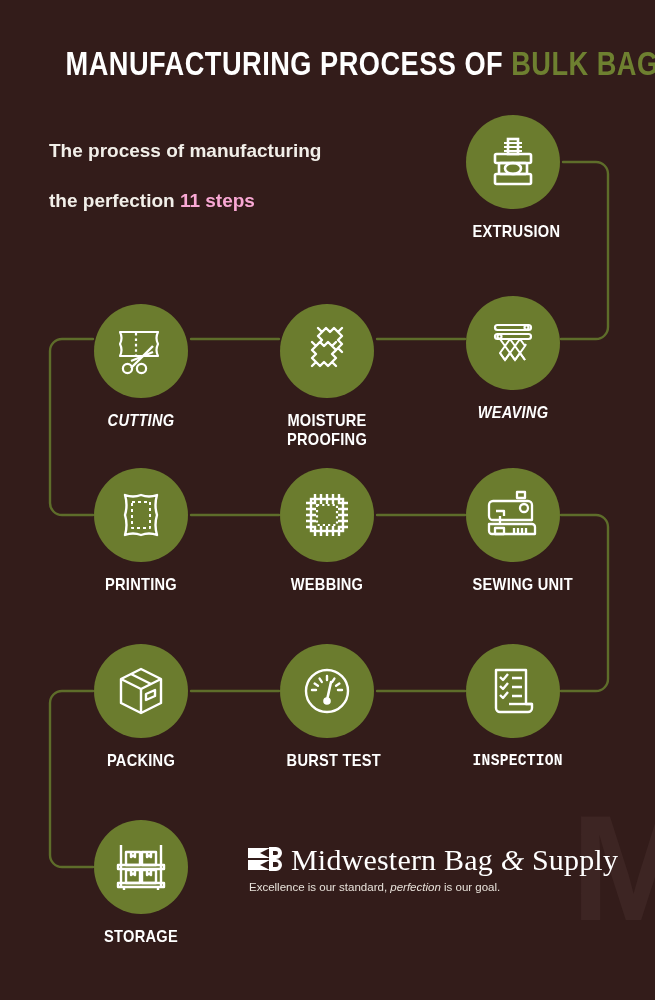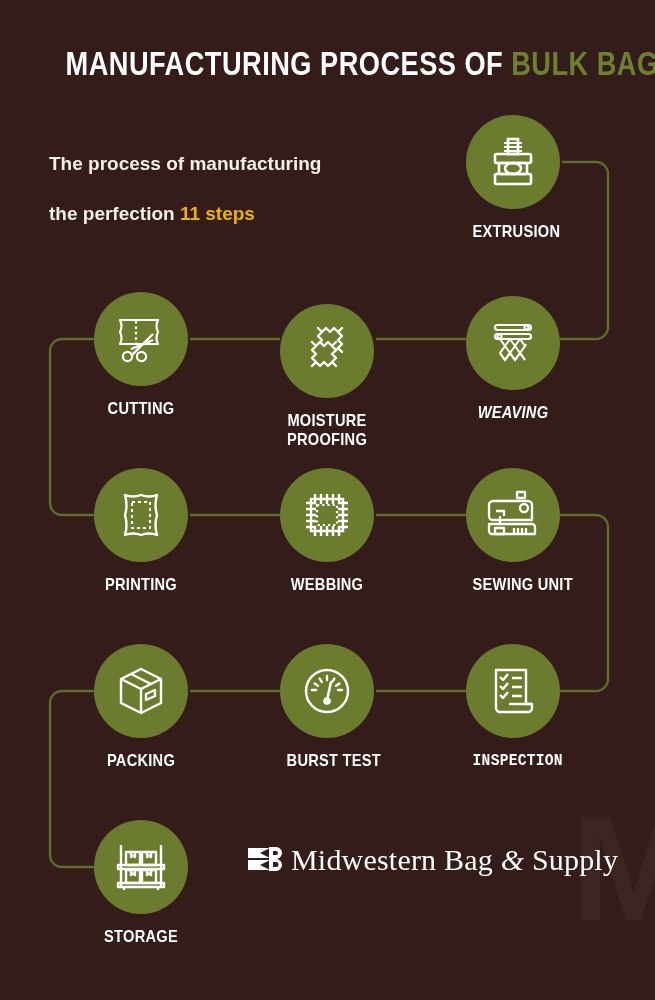--- a/index.html
+++ b/index.html
@@ -37,23 +37,22 @@
   }
   #title .hi { color:#6e8030; }
   #intro {
     position:absolute;
     left:49px; top:138px;
     width:350px;
     font-size:19px;
     font-weight:bold;
     line-height:25px;
     color:#f2efe9;
-    margin-top:13px;
-  }
-  #intro .hi { color:#eab308; }
+  }
+  #intro .hi { color:#f9a8d4; }
 
   
   #connectors {
     position:absolute; left:0; top:0;
     width:655px; height:1000px;
     pointer-events:none;
   }
   
   .step {
     position:absolute;
@@ -189,21 +188,21 @@
                L24 26 L20 22 L24 18 L20 14 L24 10 Z"></path>
       <path d="M14 20 L18 24 L22 20 L26 24 L30 20 L34 24 L38 20
                L34 24 L38 28 L34 32 L38 36 L34 40 L38 44
                L34 40 L30 44 L26 40 L22 44 L18 40 L14 44
                L18 40 L14 36 L18 32 L14 28 L18 24 Z" fill="#6b7c2e"></path>
     </svg>
   </div>
   <div class="lbl two" style="width:110px; margin-left:-8px;">MOISTURE PROOFING</div>
 </div>
 
-<div class="step" style="left:94px; top:292px;">
+<div class="step" style="left:94px; top:304px;font-style:italic;">
   <div class="circle">
     <svg width="58" height="58" viewBox="0 0 58 58" stroke="#ffffff" fill="none" stroke-width="2.2" stroke-linejoin="round">
       <path d="M8 10 Q11 16 8 22 Q11 28 8 34 L46 34 Q43 28 46 22 Q43 16 46 10 Z"></path>
       <path d="M24 11 V33" stroke-dasharray="2.6 2.8"></path>
       <path d="M19 46 L41 24" stroke-width="2.4"></path>
       <path d="M19 39 L41 30" stroke-width="2.4"></path>
       <circle cx="15.5" cy="46.5" r="4.6"></circle>
       <circle cx="29.5" cy="46.5" r="4.6"></circle>
     </svg>
   </div>
@@ -314,13 +313,14 @@
   <div class="row">
     <svg class="mark" viewBox="0 0 34 26">
       <path d="M0 2 H22 L12 7 L22 12 H0 Z" fill="#ffffff"></path>
       <path d="M0 14 H22 L12 19 L22 24 H0 Z" fill="#ffffff"></path>
       <path d="M21 1 H28 a6 6 0 0 1 0 12 a6 6 0 0 1 0 12 H21 Z" fill="#ffffff"></path>
       <path d="M25 5 H28 a2 2 0 0 1 0 4 H25 Z" fill="#331c1a"></path>
       <path d="M25 16 H28 a2.4 2.4 0 0 1 0 5 H25 Z" fill="#331c1a"></path>
     </svg>
     <div class="name"><span>Midwestern Bag </span><span class="amp">&amp;</span><span> Supply</span></div>
   </div>
+  <div class="tag"><span>Excellence is our standard, </span><i>perfection</i><span> is our goal.</span></div>
 </div>
 
 </body></html>

